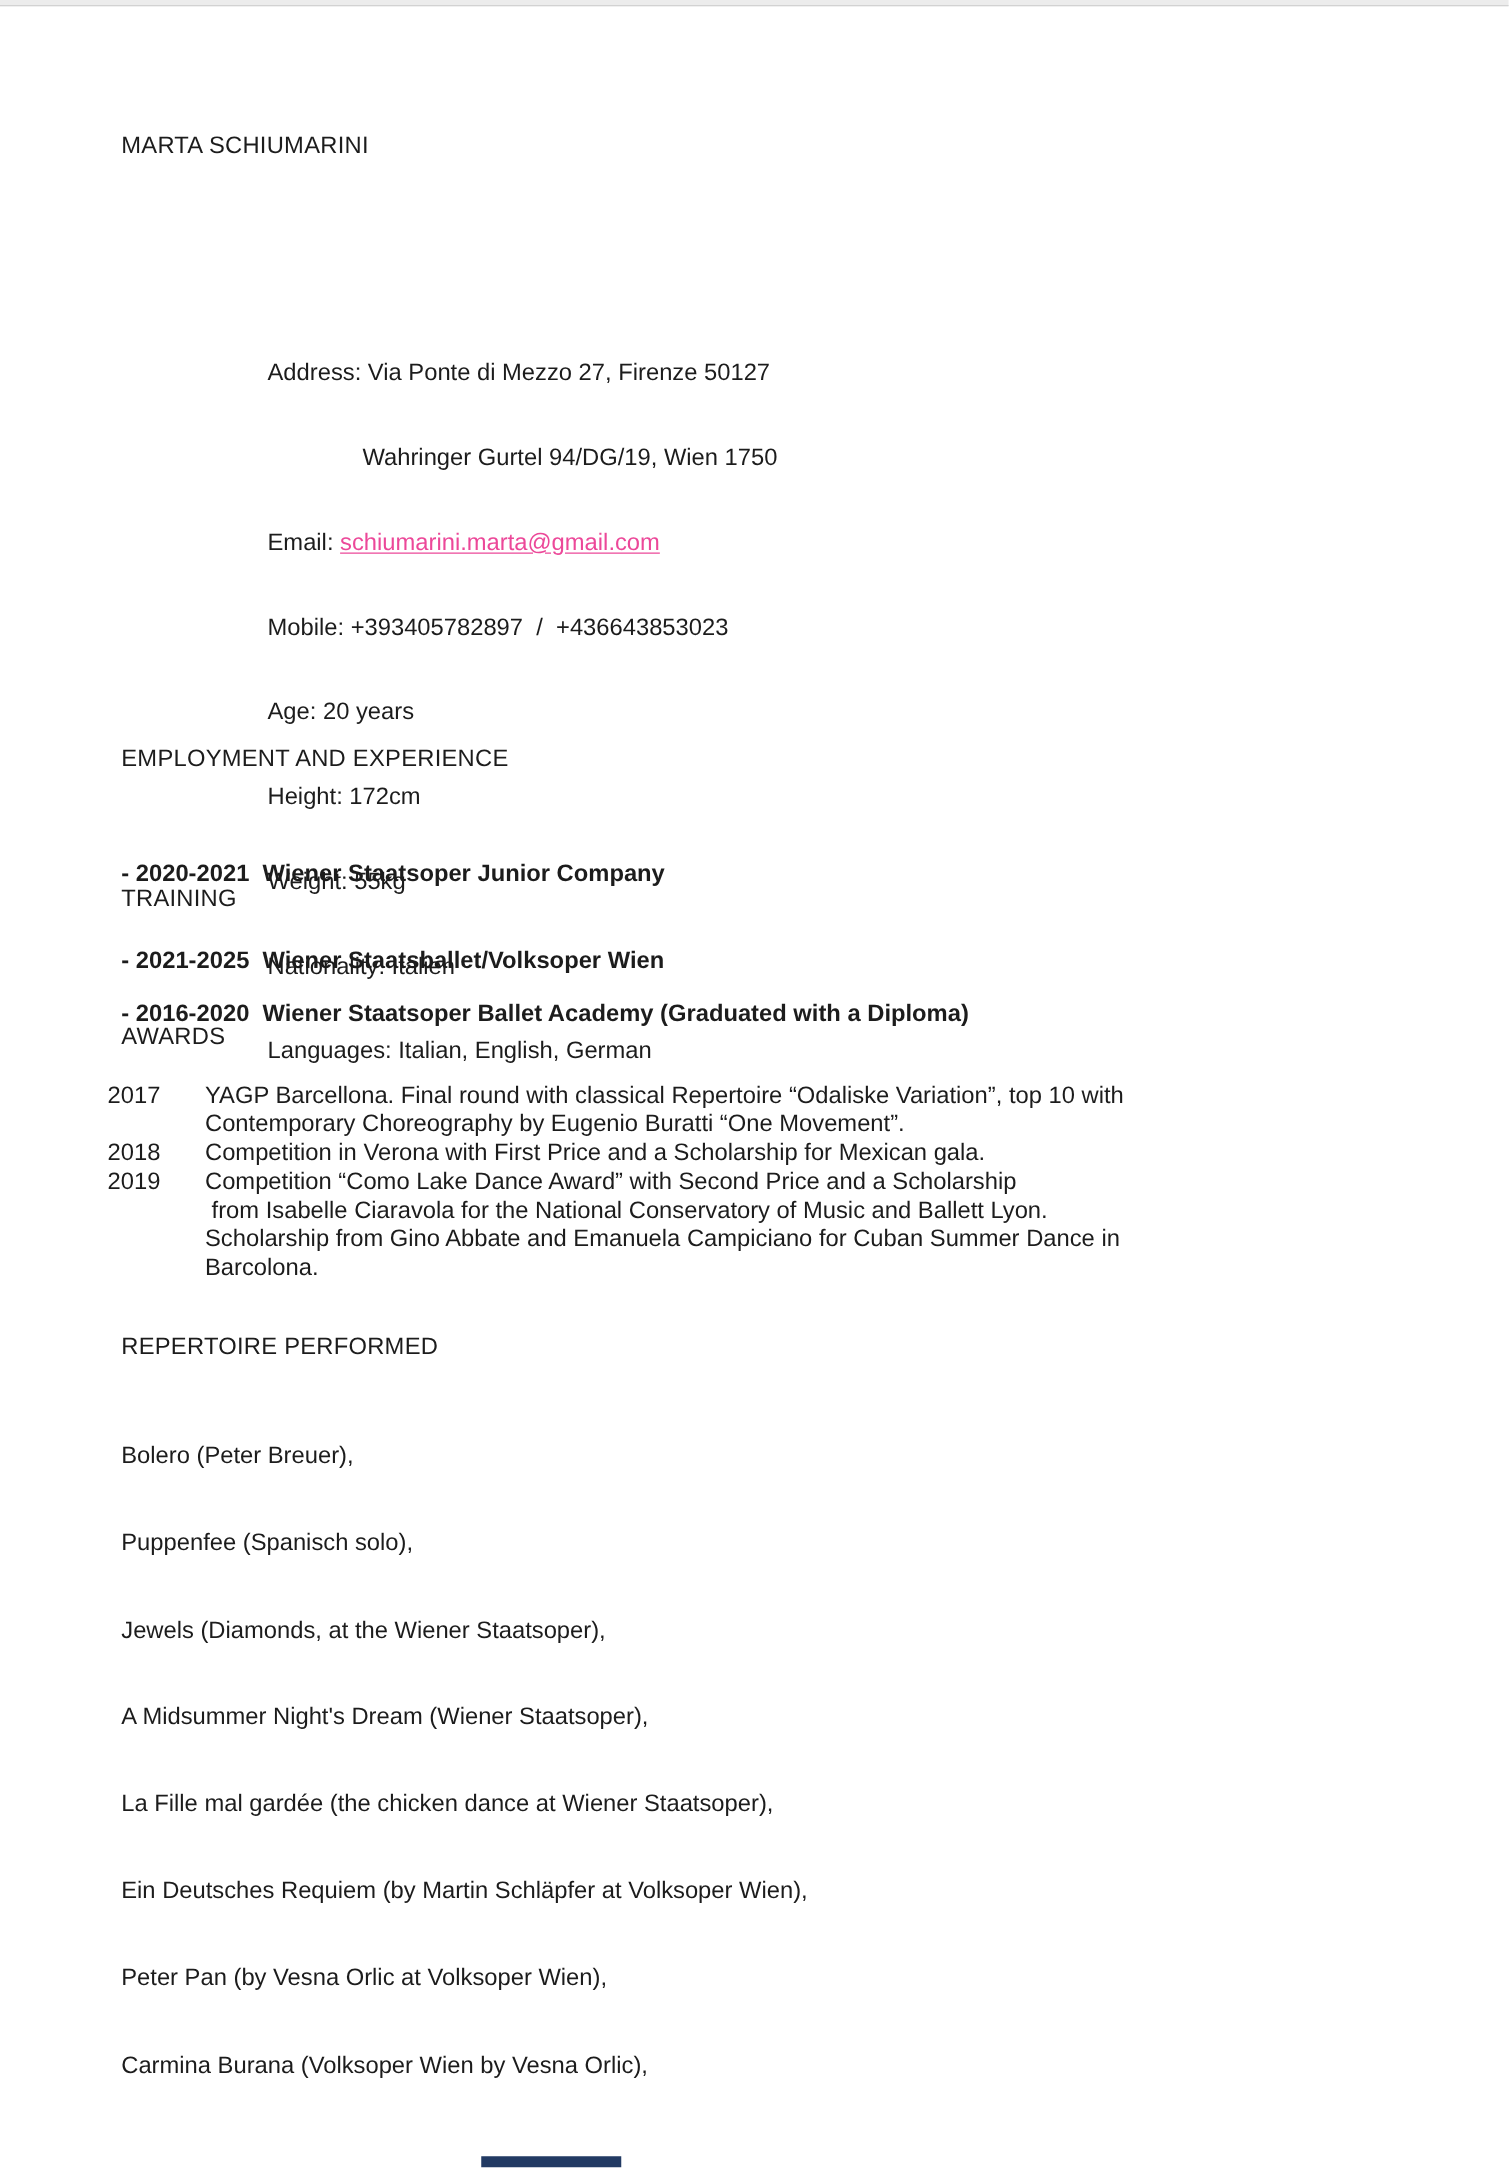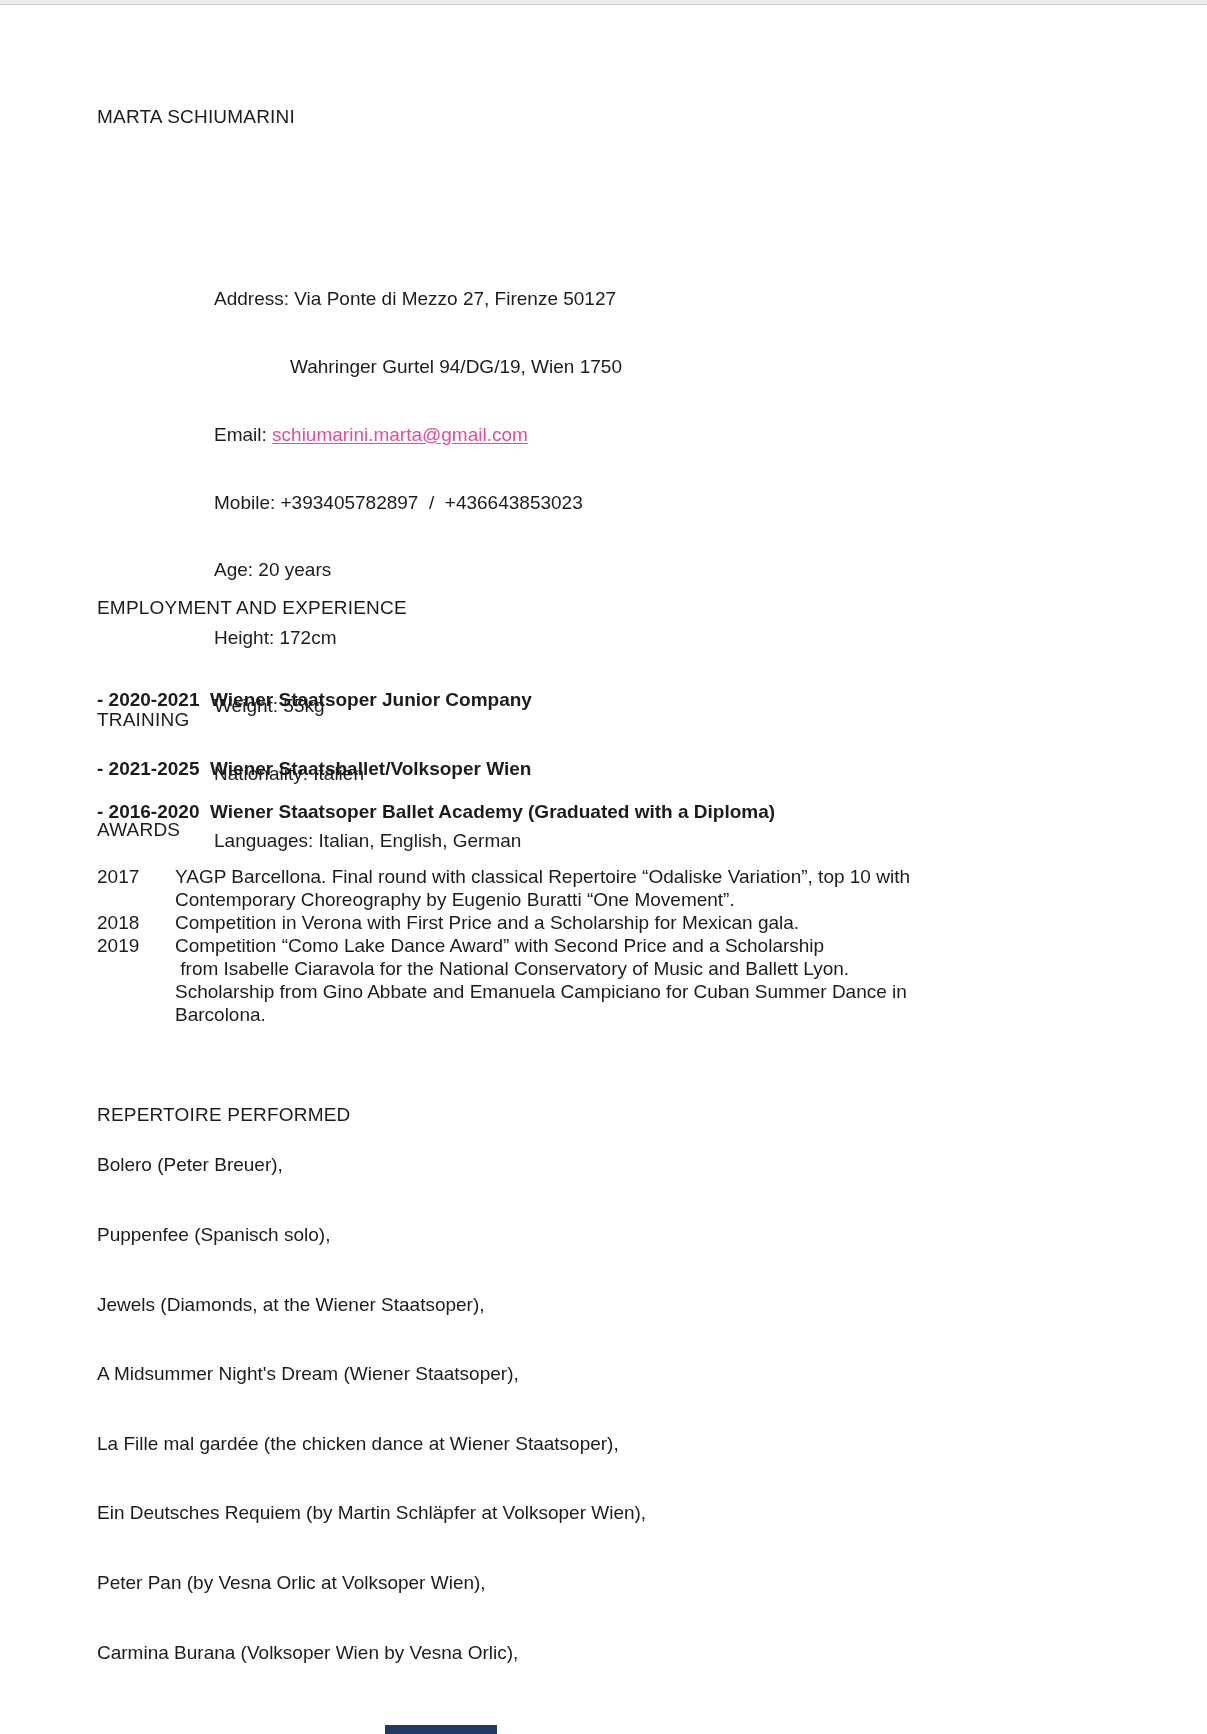--- a/index.html
+++ b/index.html
@@ -50,34 +50,34 @@
   .section-heading {
     position: absolute;
     left: 97px;
     font-size: 19px;
     letter-spacing: 0.2px;
     white-space: pre-wrap;
   }
   .h-employment { top: 597px; }
   .h-training   { top: 709px; }
   .h-awards     { top: 819px; }
-  .h-repertoire { top: 1067px; margin-top: 37px; }
+  .h-repertoire { top: 1067px; }
   .plain-list {
     position: absolute;
     left: 97px;
     font-size: 19px;
     line-height: 23px;
     white-space: pre-wrap;
     font-weight: bold;
   }
   .l-employment { top: 642px; }
   .l-training   { top: 754px; }
   .awards-block {
     position: absolute;
-    left: 97px;
+    left: 86px;
     top: 865px;
     font-size: 19px;
     line-height: 23px;
   }
   .award-entry { display: flex; align-items: flex-start; }
   .award-year {
     width: 78px;
     flex: 0 0 78px;
     white-space: pre-wrap;
   }

